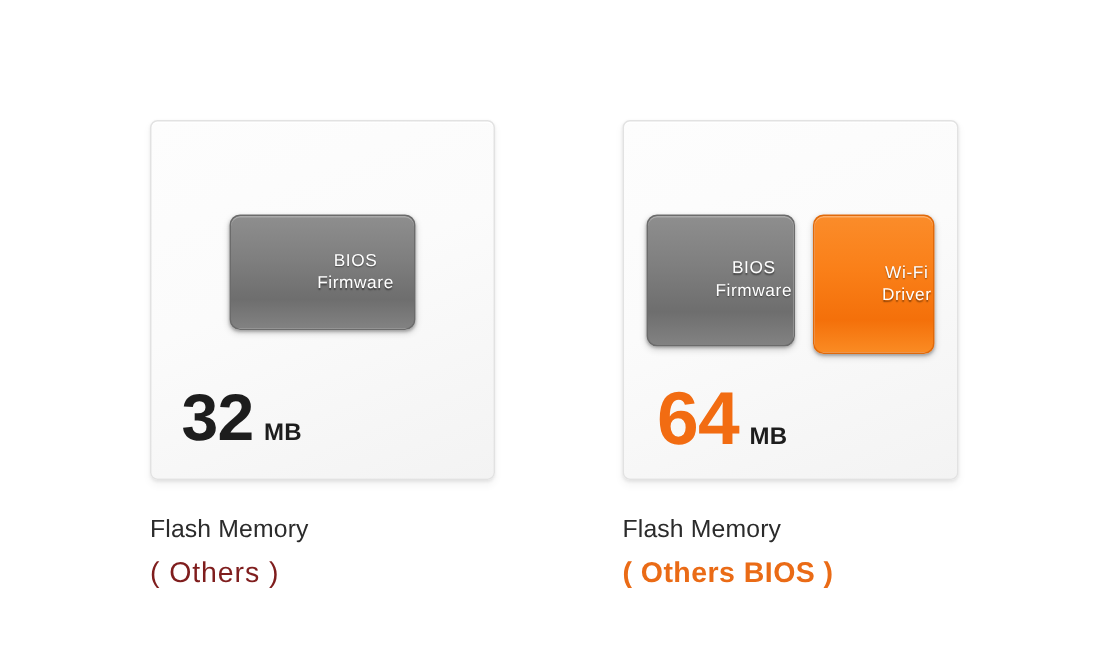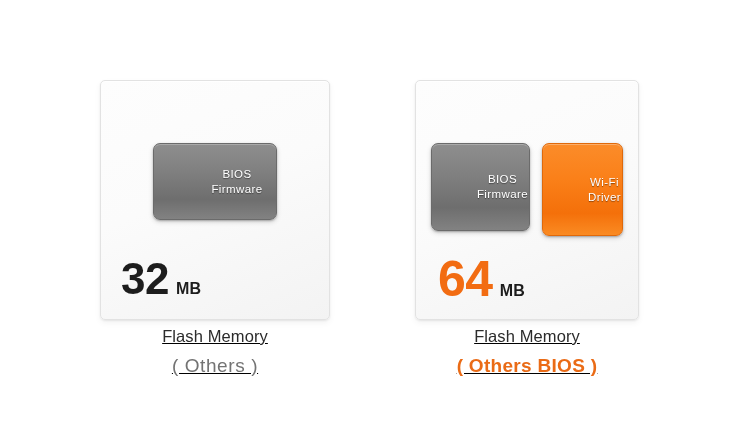--- a/index.html
+++ b/index.html
@@ -122,38 +122,36 @@
     margin-left: 7px;
     letter-spacing: 0.2px;
   }
   .capacity.dark .value   { color: #1d1d1d; }
   .capacity.accent .value { color: #f26c12; }
   .capacity.accent .value { font-size: 50px; }
   .capacity.accent        { bottom: 15px; left: 22px; }
 
   
   .caption {
-    margin-top: 7px;
-    text-align: center;
+    margin-top: 24px;
     user-select: none;
-    text-decoration: underline;
   }
   .caption .title {
     display: block;
     font-size: 16.5px;
     color: #2b2b2b;
     letter-spacing: 0.1px;
   }
   .caption .subtitle {
     display: block;
     margin-top: 9px;
     font-size: 19px;
     letter-spacing: 0.6px;
   }
-  .caption .subtitle.muted  { color: #737373; }
+  .caption .subtitle.muted  { color: #7f1d1d; }
   .caption .subtitle.accent { color: #ea6b16; font-weight: bold; letter-spacing: 0.3px; }
 </style>
 </head>
 <body>
 
 <div class="stage">
 
   <div class="column left">
 
     <div class="card">

